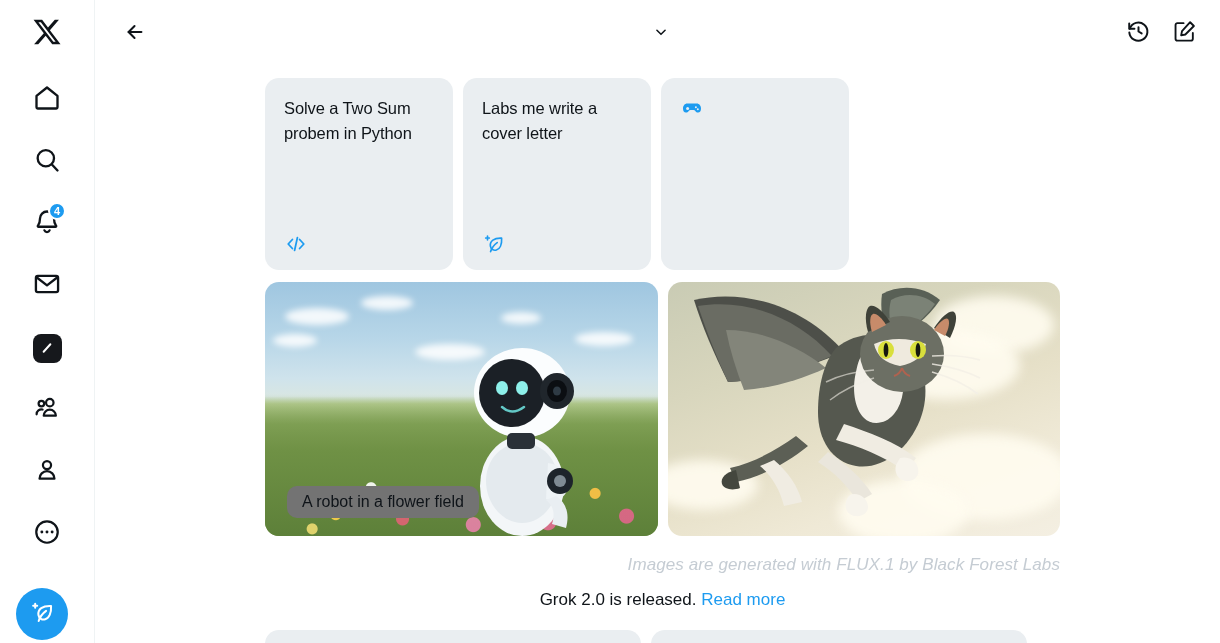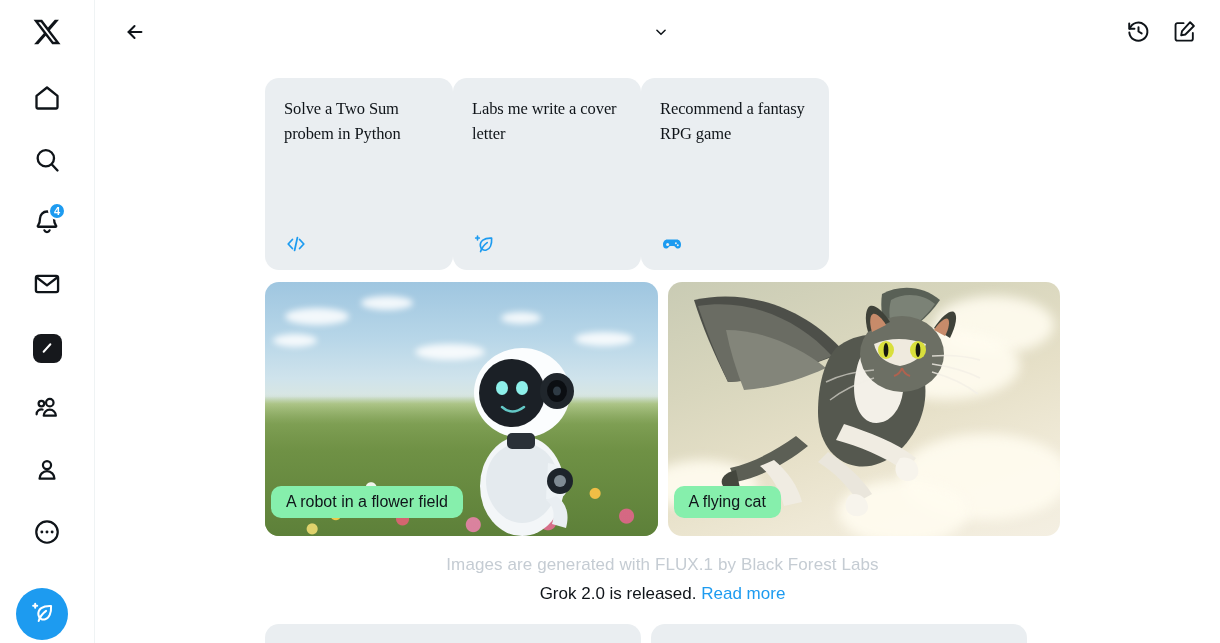--- a/index.html
+++ b/index.html
@@ -105,22 +105,22 @@
     width: 1125px;
   }
   .inner {
     width: 795px;
     margin-left: 170px;
   }
 
   
   .cards {
     display: flex;
+    gap: 10px;
     margin-top: 12px;
-    font-family: Liberation Serif, serif;
   }
   .card {
     width: 188px; height: 192px;
     background: #eaeef1;
     border-radius: 14px;
     padding: 18px 16px 14px 19px;
     display: flex; flex-direction: column;
     justify-content: space-between;
     cursor: pointer;
   }
@@ -139,22 +139,22 @@
   }
   .img-card {
     width: 393px; height: 254px;
     border-radius: 14px;
     overflow: hidden;
     position: relative;
     cursor: pointer;
   }
   .img-caption {
     position: absolute;
-    left: 6px; bottom: 18px;
-    background: #86efac;
+    left: 22px; bottom: 18px;
+    background: #737373;
     color: #0f1419;
     font-size: 16px;
     padding: 7px 15px;
     border-radius: 10px;
     white-space: nowrap;
   }
   
   .scene-robot {
     position: absolute; inset: 0;
     background:
@@ -182,31 +182,32 @@
   
   .scene-cat {
     position: absolute; inset: 0;
     background:
       linear-gradient(160deg, #c9cbb4 0%, #d8d6bd 30%, #e6e0c8 55%, #efe9d6 75%, #f4efe2 100%);
   }
   .ccloud { position: absolute; background: rgba(255,252,240,.9); border-radius: 50%; filter: blur(6px); }
   .cat { position: absolute; left: 18px; top: 2px; width: 360px; height: 250px; }
 
   .flux-note {
-    text-align: center;
+    text-align: right;
     color: #c5ccd3;
     font-size: 17px;
     margin-top: 19px;
     letter-spacing: .1px;
+    font-style: italic;
   }
   .release-line {
     text-align: center;
     font-size: 17px;
     color: #0f1419;
-    margin-top: 9px;
+    margin-top: 15px;
   }
   .release-link { color: #1d9bf0; cursor: pointer; }
 
   .cards-bottom {
     display: flex; gap: 10px;
     margin-top: 20px;
   }
   .card-bottom {
     width: 376px; height: 192px;
     background: #eaeef1;
@@ -381,21 +382,20 @@
               <svg width="24" height="24" viewBox="0 0 24 24" fill="none" stroke="#1d9bf0" stroke-width="1.7" stroke-linecap="round" stroke-linejoin="round" aria-hidden="true">
                 <path d="M5.5 4.2v3.6M3.7 6h3.6"></path>
                 <path d="M19.6 6.2c-7.5-.4-12 2.9-11.2 8 .5 3.2 3.3 4.6 6 3.8 3.4-1 5.6-5.6 5.2-11.8z"></path>
                 <path d="M8.6 19.6c1.1-3.6 3.3-6.6 6.6-9"></path>
               </svg>
             </div>
           </div>
 
 
           <div class="card">
-            <div class="card-title">Recommend a fantasy RPG game</div>
             <div class="card-icon">
               <svg width="24" height="24" viewBox="0 0 24 24" fill="#1d9bf0" aria-hidden="true">
                 <path d="M7.2 7.6h9.6c2.4 0 4.2 2.2 4.2 5 0 2.4-1.1 4-2.9 4-1.3 0-2-.7-2.8-1.6-.5-.6-1-.9-1.8-.9h-3c-.8 0-1.3.3-1.8.9-.8.9-1.5 1.6-2.8 1.6-1.8 0-2.9-1.6-2.9-4 0-2.8 1.8-5 4.2-5z"></path>
                 <circle cx="7.6" cy="12.4" r="1.5" fill="#eaeef1"></circle>
                 <circle cx="15.9" cy="11.3" r="1" fill="#eaeef1"></circle>
                 <circle cx="17.8" cy="13.2" r="1" fill="#eaeef1"></circle>
               </svg>
             </div>
           </div>
         </div>
@@ -463,21 +463,20 @@
                 <path d="M188 86q-28 2-48 12M188 94q-26 8-44 22" stroke="#f2efe6" stroke-width="1.4" fill="none" opacity=".6"></path>
                 <path d="M158 140c24 8 52 18 72 34l-10 14c-22-16-48-26-70-32z" fill="#f0ece2"></path>
                 <path d="M214 174c8-2 16 2 18 10 2 8-4 14-12 13-8-1-12-8-10-16z" fill="#f7f4ec"></path>
                 <path d="M142 168c18 12 34 26 44 42l-14 8c-10-16-24-30-40-40z" fill="#eae6dc"></path>
                 <path d="M168 210c8 0 14 6 14 13 0 6-6 10-13 9-7-1-11-7-9-14 1-5 4-8 8-8z" fill="#f7f4ec"></path>
                 <path d="M110 152c-20 14-40 26-66 32l6 14c28-6 52-20 72-36z" fill="#5c5f55"></path>
                 <path d="M50 186c-10 2-16 8-14 14 2 5 10 7 18 4z" fill="#44473e"></path>
                 <path d="M88 176c14 12 24 26 28 42l-18 4c-4-16-12-30-24-40z" fill="#f0ece2"></path>
               </svg>
             </div>
-            <div class="img-caption">A flying cat</div>
           </div>
         </div>
 
         <div class="flux-note">Images are generated with FLUX.1 by Black Forest Labs</div>
 
         <div class="release-line">
           <span>Grok 2.0 is released.</span>
           <span class="release-link">Read more</span>
         </div>
 

